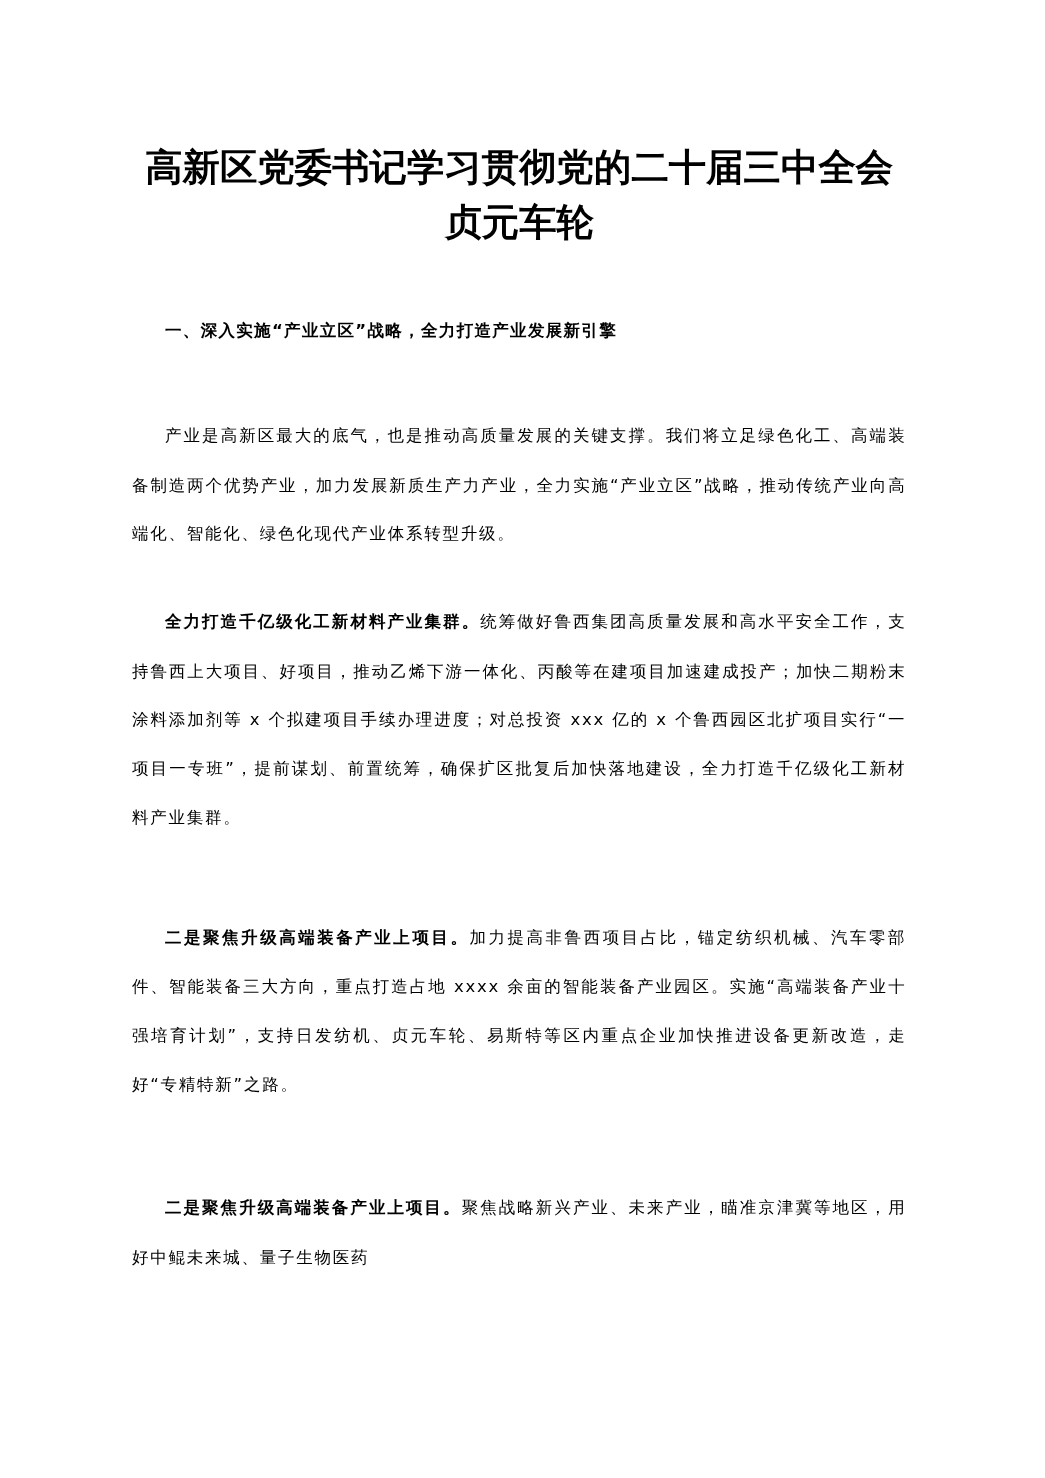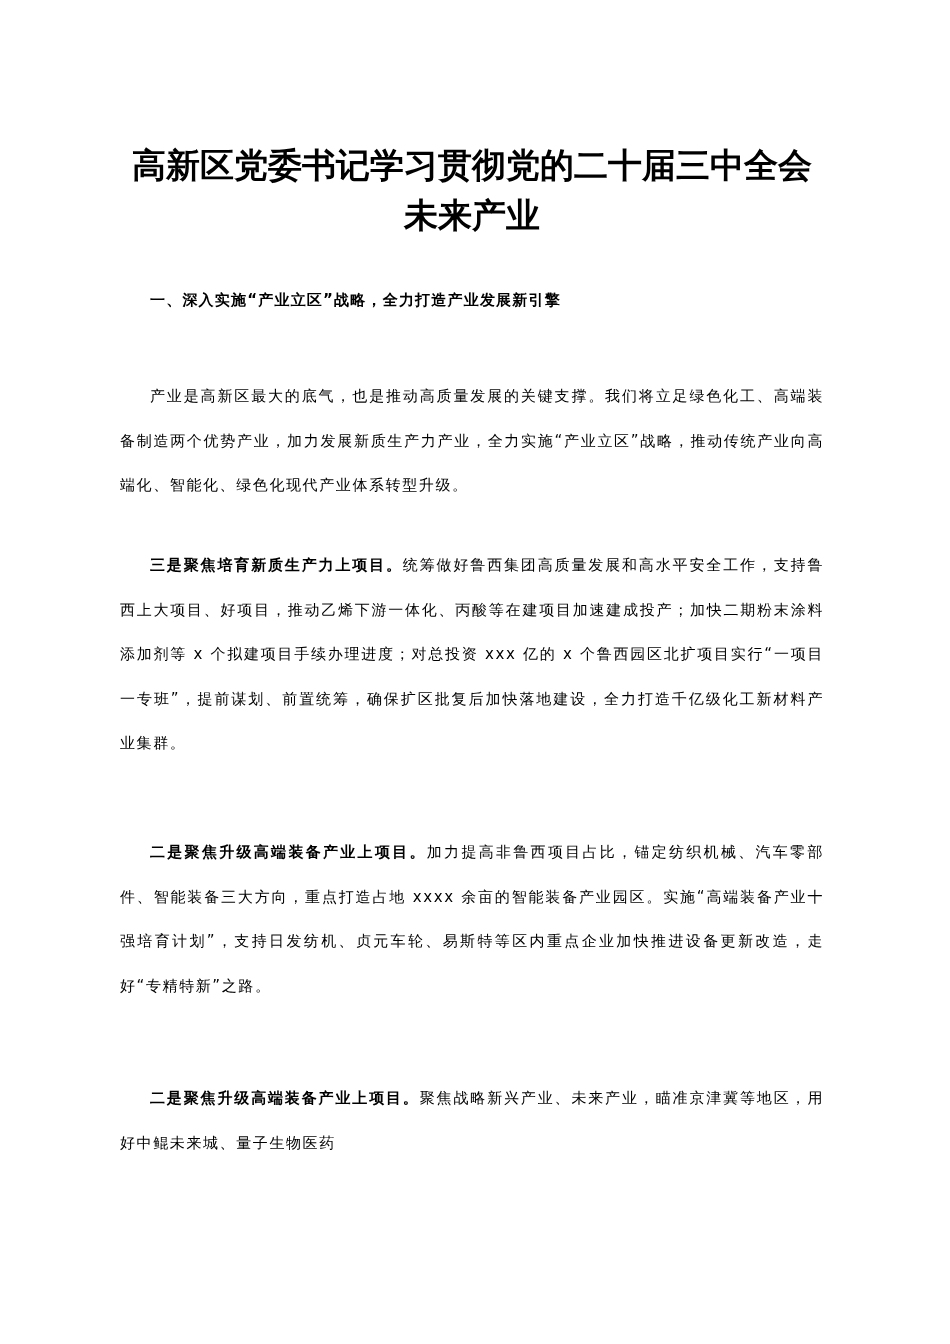--- a/index.html
+++ b/index.html
@@ -16,21 +16,21 @@
     }
     .page {
       position: absolute;
       left: 120px;
       top: 0;
       width: 704px;
     }
     .title {
       position: absolute;
       left: 0;
-      top: 140px;
+      top: 128px;
       width: 704px;
       text-align: center;
       font-family: "DejaVu Serif", "Liberation Serif", serif;
       font-weight: bold;
       font-size: 34px;
       line-height: 50px;
       letter-spacing: 0px;
       margin: 0;
     }
     .title span { display: block; }
@@ -58,31 +58,31 @@
     .indent { text-indent: 2em; }
     .lead { font-weight: bold; }
   </style>
 </head>
 <body>
 
 <div class="page">
 
   <h1 class="title">
     <span>高新区党委书记学习贯彻党的二十届三中全会</span>
-    <span>未来产业</span>
+    <span>贞元车轮</span>
   </h1>
 
   <h2 class="body-text heading indent">一、深入实施“产业立区”战略，全力打造产业发展新引擎</h2>
 
   <p class="body-text p1 indent">
     <span class="lead"></span><span>产业是高新区最大的底气，也是推动高质量发展的关键支撑。我们将立足绿色化工、高端装备制造两个优势产业，加力发展新质生产力产业，全力实施“产业立区”战略，推动传统产业向高端化、智能化、绿色化现代产业体系转型升级。</span>
   </p>
 
   <p class="body-text p2 indent">
-    <span class="lead">三是聚焦培育新质生产力上项目。</span><span>统筹做好鲁西集团高质量发展和高水平安全工作，支持鲁西上大项目、好项目，推动乙烯下游一体化、丙酸等在建项目加速建成投产；加快二期粉末涂料添加剂等 x 个拟建项目手续办理进度；对总投资 xxx 亿的 x 个鲁西园区北扩项目实行“一项目一专班”，提前谋划、前置统筹，确保扩区批复后加快落地建设，全力打造千亿级化工新材料产业集群。</span>
+    <span class="lead">全力打造千亿级化工新材料产业集群。</span><span>统筹做好鲁西集团高质量发展和高水平安全工作，支持鲁西上大项目、好项目，推动乙烯下游一体化、丙酸等在建项目加速建成投产；加快二期粉末涂料添加剂等 x 个拟建项目手续办理进度；对总投资 xxx 亿的 x 个鲁西园区北扩项目实行“一项目一专班”，提前谋划、前置统筹，确保扩区批复后加快落地建设，全力打造千亿级化工新材料产业集群。</span>
   </p>
 
   <p class="body-text p3 indent">
     <span class="lead">二是聚焦升级高端装备产业上项目。</span><span>加力提高非鲁西项目占比，锚定纺织机械、汽车零部件、智能装备三大方向，重点打造占地 xxxx 余亩的智能装备产业园区。实施“高端装备产业十强培育计划”，支持日发纺机、贞元车轮、易斯特等区内重点企业加快推进设备更新改造，走好“专精特新”之路。</span>
   </p>
 
   <p class="body-text p4 indent">
     <span class="lead">二是聚焦升级高端装备产业上项目。</span><span>聚焦战略新兴产业、未来产业，瞄准京津冀等地区，用好中鲲未来城、量子生物医药</span>
   </p>
 

